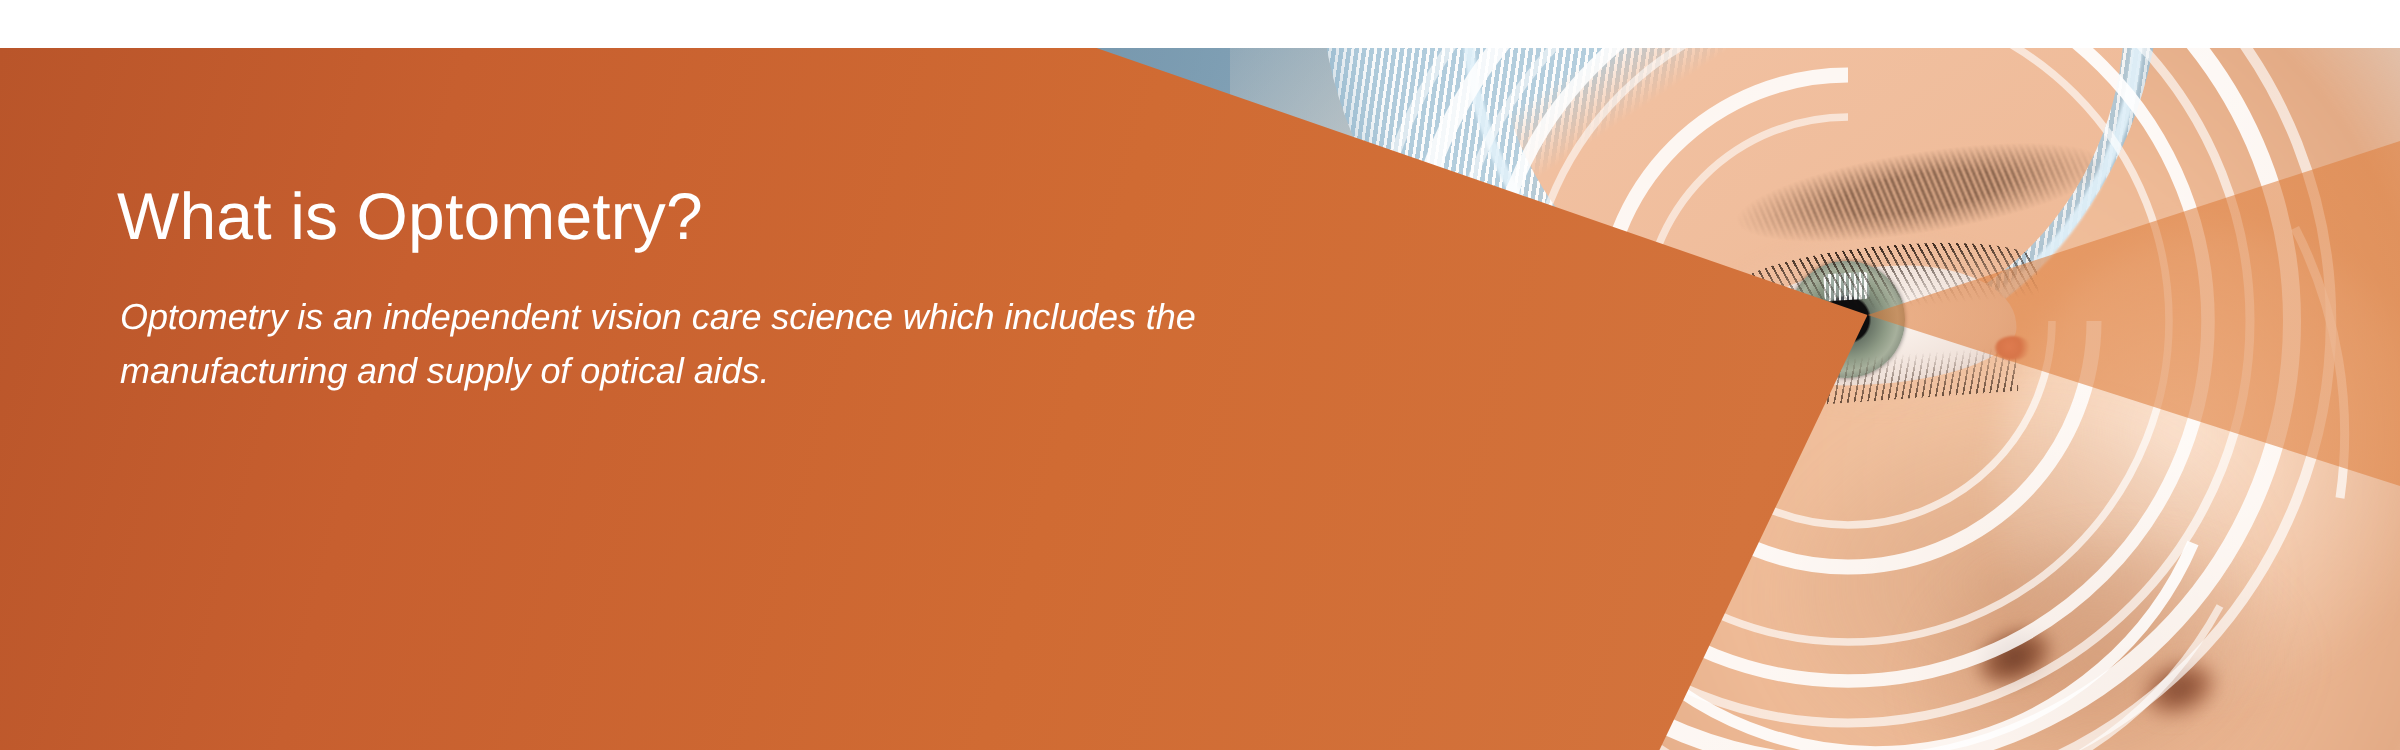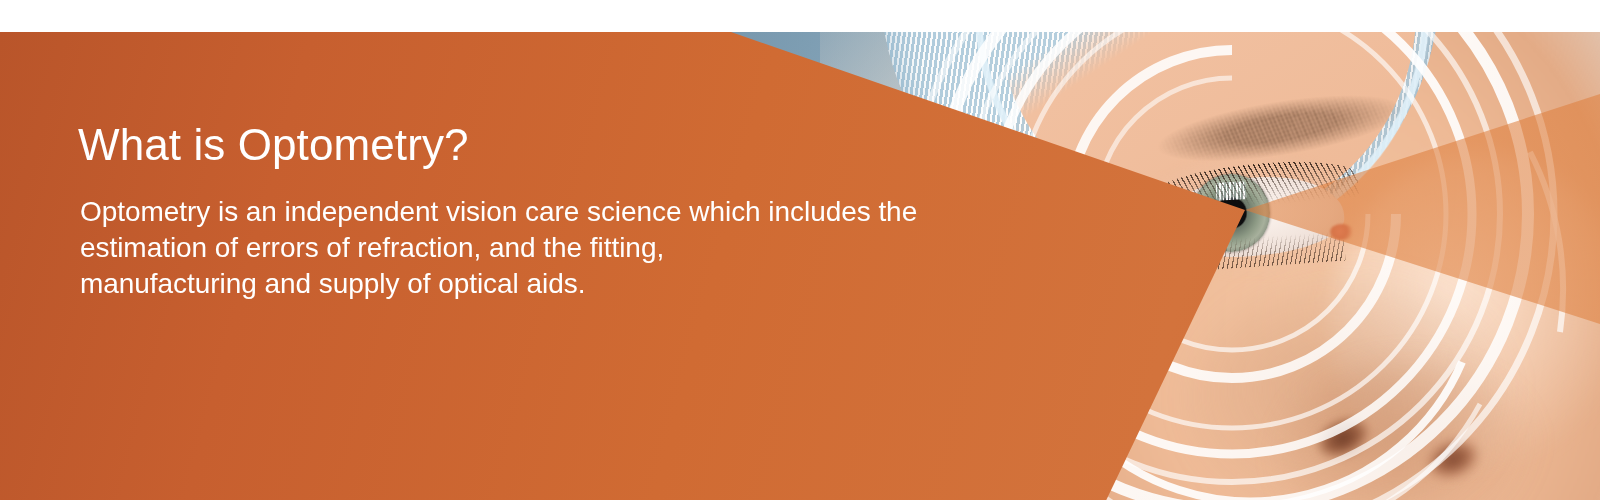--- a/index.html
+++ b/index.html
@@ -216,24 +216,25 @@
     font-size:44px;
     font-weight:400;
     letter-spacing:.1px;
     line-height:54px;
     white-space:nowrap;
   }
   .body-copy{
     margin:22px 0 0 2px;
     color:#ffffff;
     font-family:"Liberation Sans",sans-serif;
-    font-size:28px;
+    font-size:24px;
     font-weight:400;
     line-height:36px;
     letter-spacing:-.05px;
+    font-style:italic;
   }
   .body-copy .line{display:block;white-space:nowrap;}
 </style>
 </head>
 <body>
 
 <div class="banner">
 
   <div class="photo">
     <div class="bg-base"></div>
@@ -291,18 +292,17 @@
     </svg>
   </div>
 
   <div class="orange-left"></div>
   <div class="orange-right"></div>
 
   <div class="copy">
     <h1 class="headline">What is Optometry?</h1>
     <p class="body-copy">
       <span class="line">Optometry is an independent vision care science which includes the</span>
-      <span class="line">estimation of errors of refraction, and the fitting,</span>
       <span class="line">manufacturing and supply of optical aids.</span>
     </p>
   </div>
 
 </div>
 
 </body></html>

